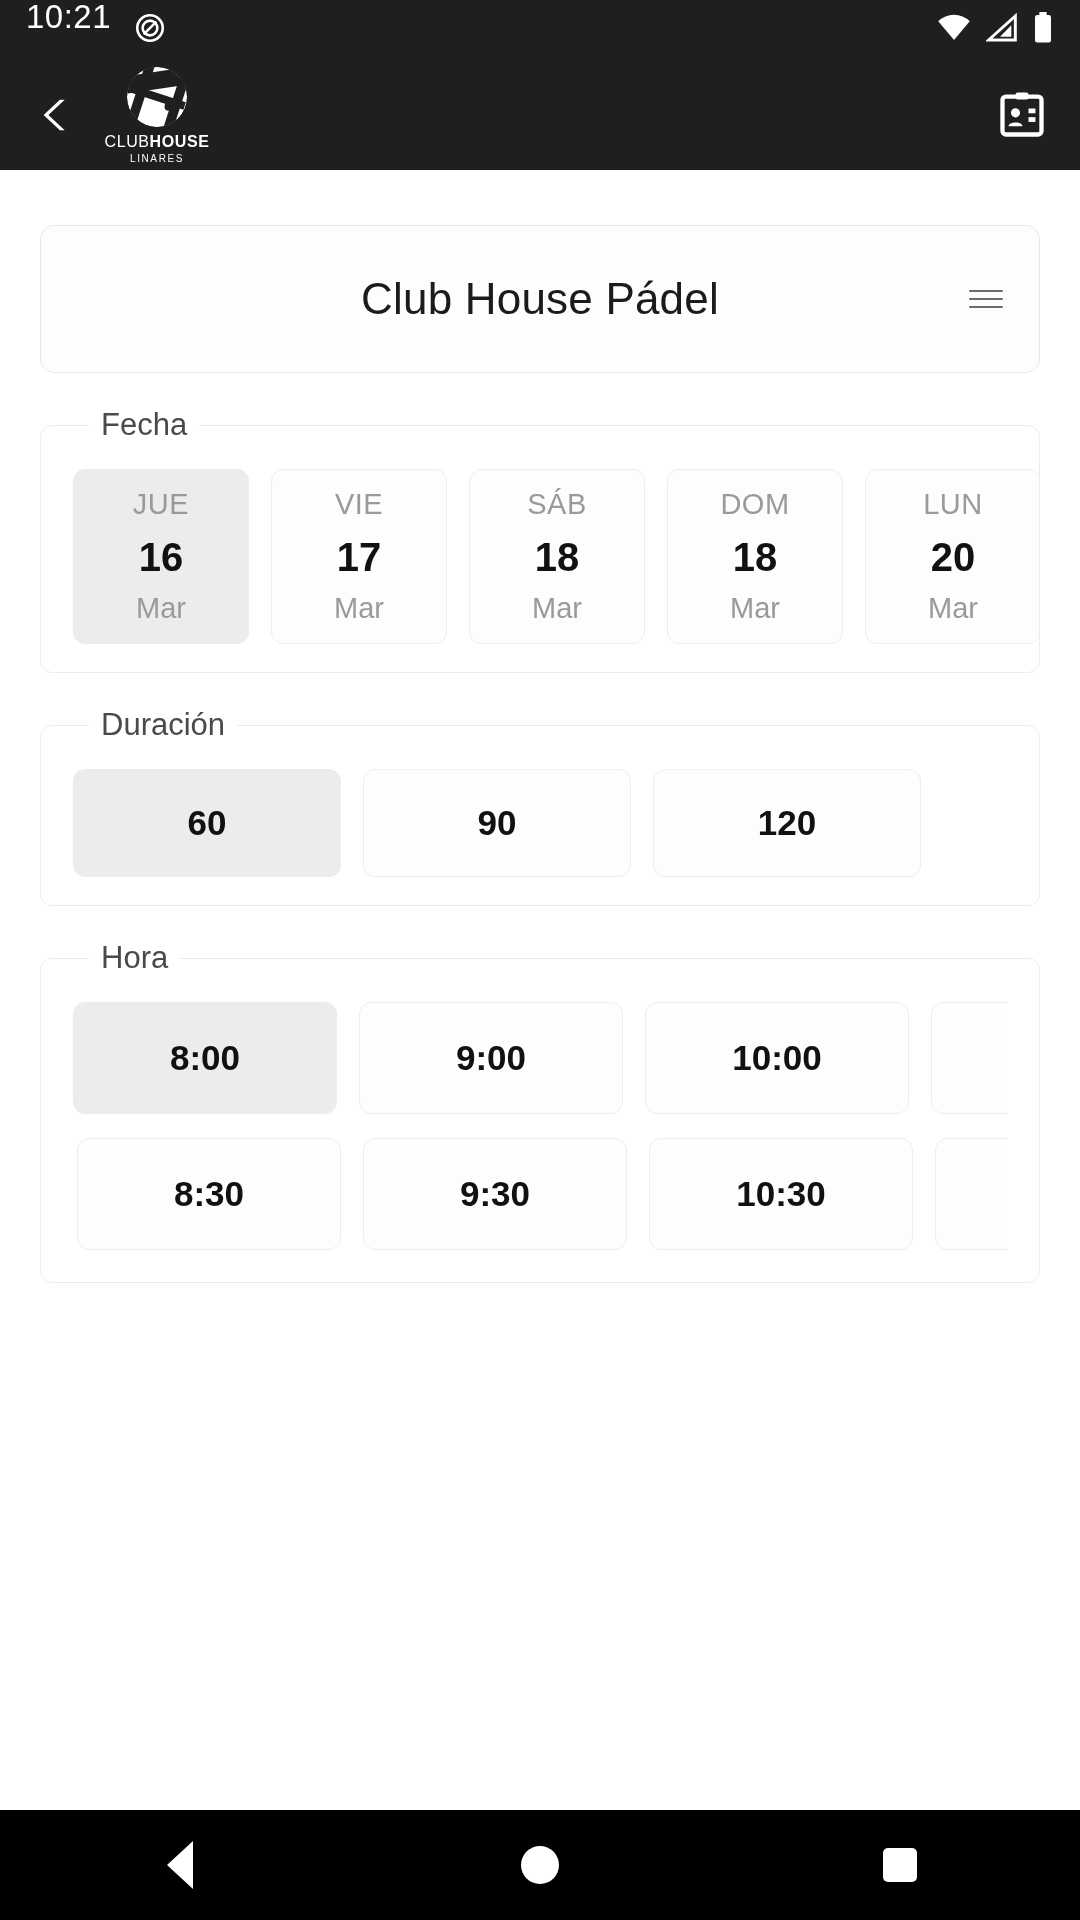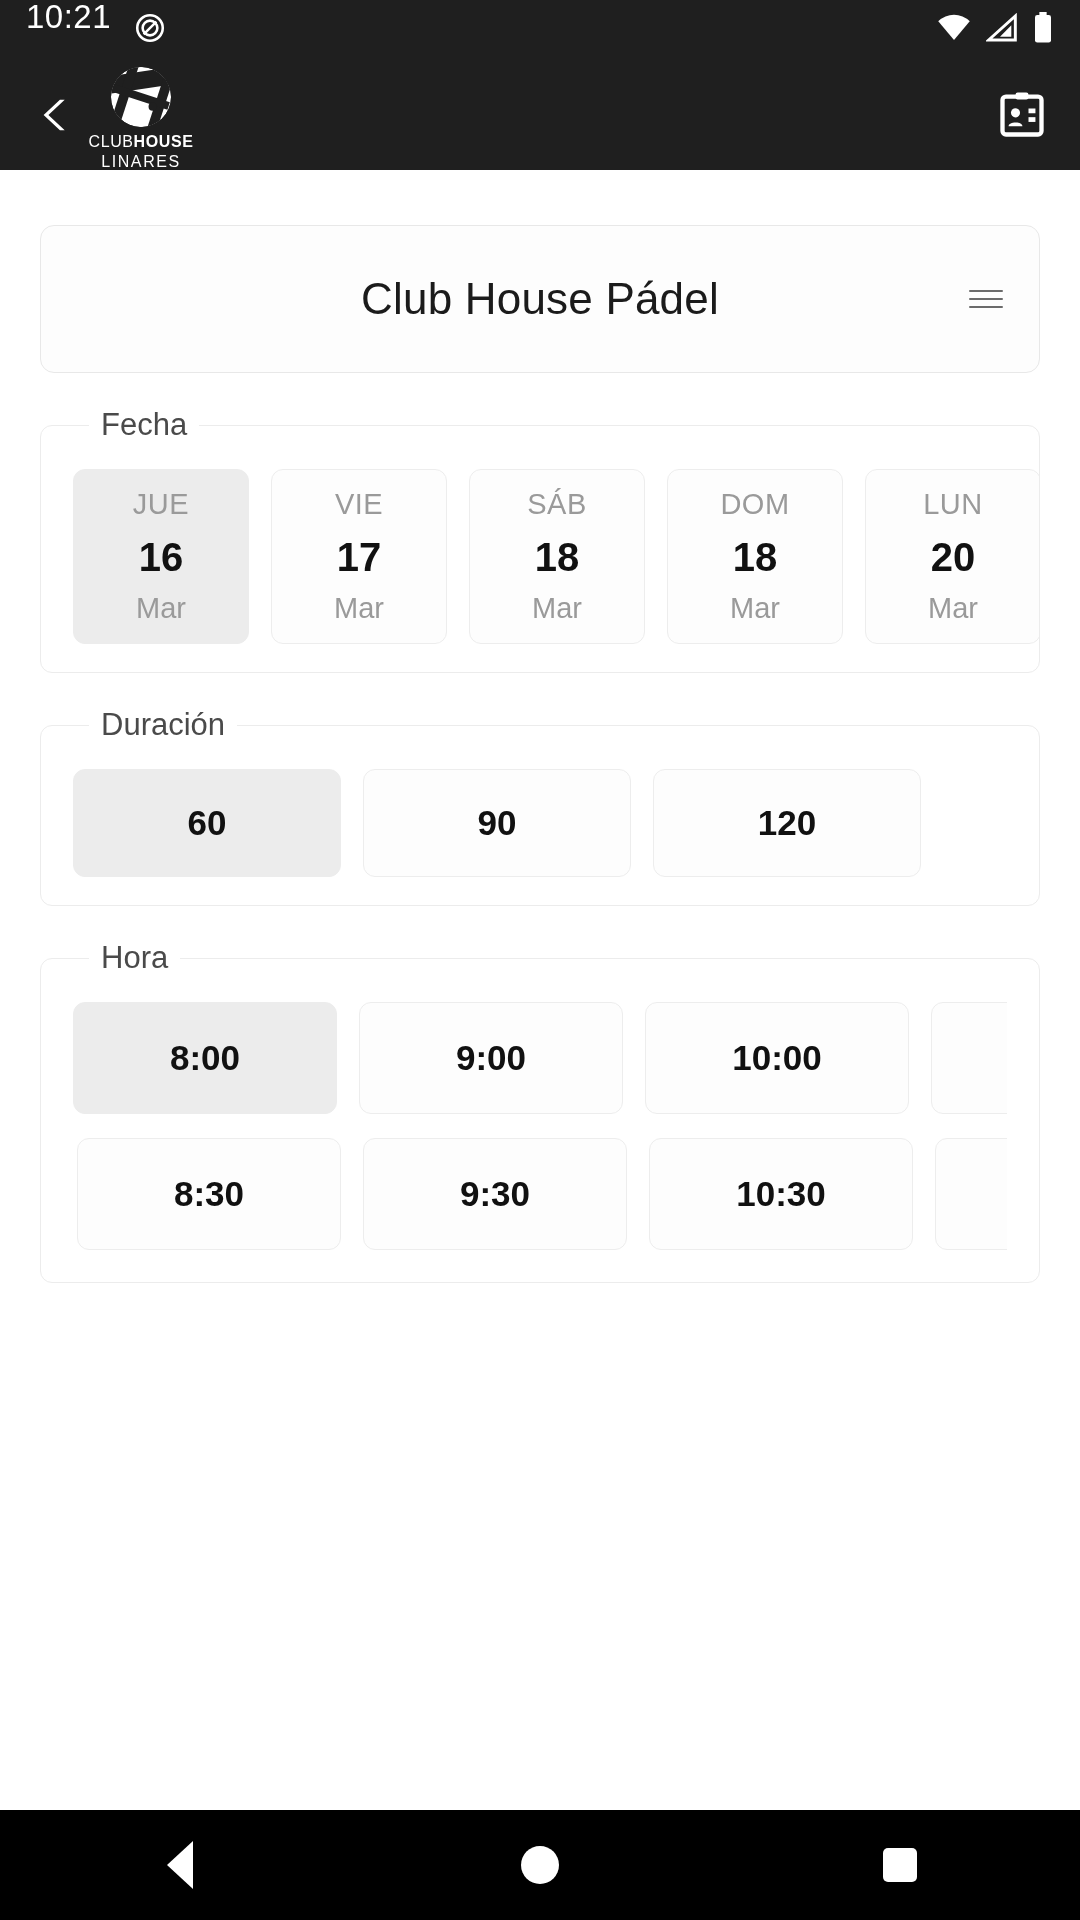--- a/index.html
+++ b/index.html
@@ -20,32 +20,32 @@
   .status-left-icons{ display:flex; align-items:center; margin-left:22px; }
   .status-right{ margin-left:auto; display:flex; align-items:center; gap:14px; }
 
   
   .appbar{
     height:110px; background:#1f1f1f;
     display:flex; align-items:center; padding:0 26px; position:relative;
   }
   .back-btn{ width:64px; height:64px; display:flex; align-items:center; justify-content:center; }
   .brand{
-    position:absolute; left:76px; top:6px;
+    position:absolute; left:92px; top:6px;
     display:flex; flex-direction:column; align-items:center; width:130px;
   }
   .brand-mark{ width:62px; height:62px; }
   .brand-name{
     color:#ffffff; font-size:16px; letter-spacing:.6px; margin-top:5px;
     white-space:nowrap;
   }
   .brand-name b{ font-weight:700; }
   .brand-name span.thin{ font-weight:400; }
   .brand-sub{
-    color:#ffffff; font-size:16px; letter-spacing:1.6px; margin-top:2px;
+    color:#ffffff; font-size:10px; letter-spacing:1.6px; margin-top:2px;
   }
   .appbar-action{ margin-left:auto; width:64px; height:64px; display:flex; align-items:center; justify-content:center; }
 
   
   .content{ padding:0 40px; }
 
   .title-card{
     margin-top:55px; border:1px solid #e8e8e8; border-radius:14px;
     height:148px; display:flex; align-items:center; justify-content:center;
     position:relative; background:#fdfdfd;

